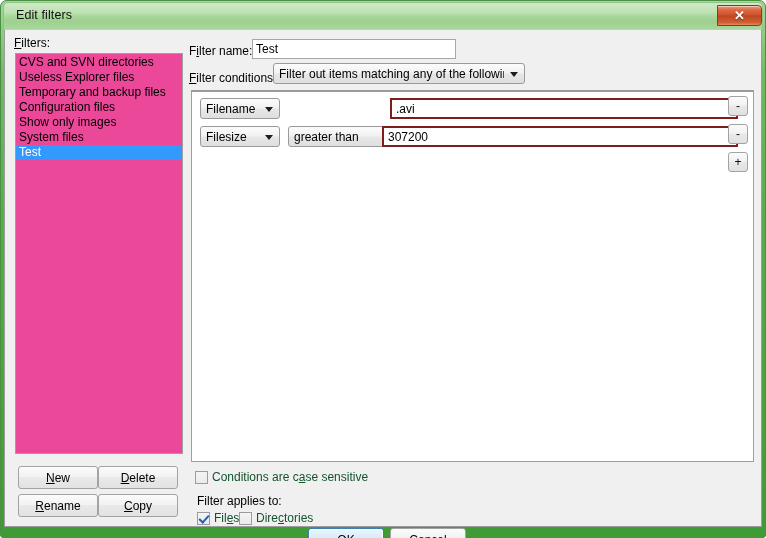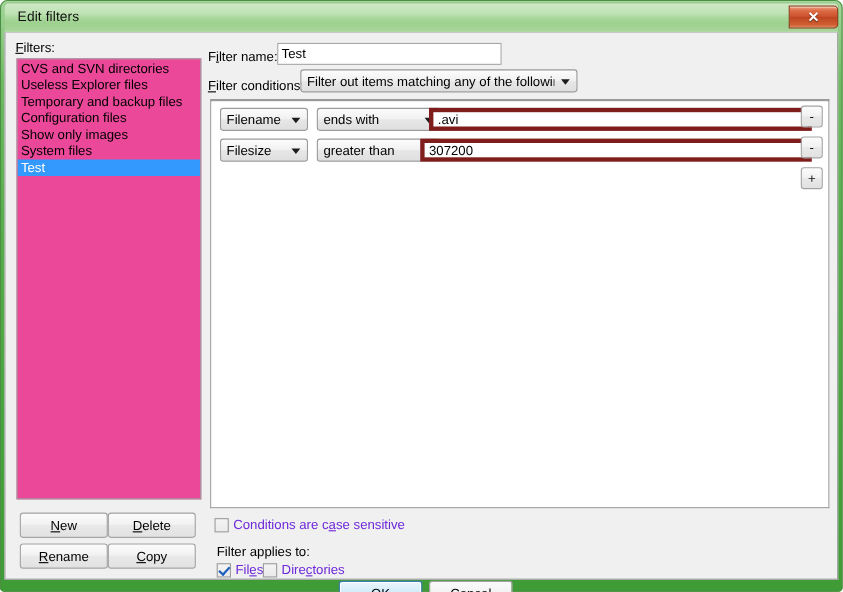--- a/index.html
+++ b/index.html
@@ -230,21 +230,21 @@
     background: linear-gradient(180deg,#fcfcfc 0%, #f1f1f1 48%, #e7e7e7 52%, #dfdfdf 100%);
     border: 1px solid #9a9a9a;
     border-radius: 3px;
     cursor: pointer;
   }
   .cond-value {
     position: absolute;
     box-sizing: border-box;
     height: 21px;
     background: #ffffff;
-    border: 4px solid #7f1d1d;
+    border: 2px solid #7f1d1d;
     font-family: "Liberation Sans", sans-serif;
     font-size: 12px;
     color: #000;
     padding: 0 4px;
     outline: none;
   }
 
   .sq-btn {
     position: absolute;
     box-sizing: border-box;
@@ -254,21 +254,21 @@
     border-radius: 3px;
     display: flex; align-items: center; justify-content: center;
     font-size: 12px; color: #111;
     cursor: pointer;
   }
 
   
   .cb-wrap {
     position: absolute;
     display: flex; align-items: center;
-    font-size: 12px; color: #6d28d9;
+    font-size: 12px; color: #14532d;
     white-space: nowrap;
     cursor: pointer;
   }
   .cb {
     width: 13px; height: 13px;
     box-sizing: border-box;
     border: 1px solid #9c9c9c;
     background: linear-gradient(180deg,#f4f4f4 0%, #eaeaea 100%);
     margin-right: 4px;
     position: relative;
@@ -364,24 +364,20 @@
     <div id="fcond-select">
       <span class="sel-text">Filter out items matching any of the following</span>
       <span class="caret"></span>
     </div>
 
     <div id="cond-panel">
 
       <div class="cond-row" style="top:6px;">
         <div class="mini-select" style="left:8px; top:0; width:80px;text-align:right;">
           <span class="sel-text">Filename</span>
-          <span class="caret"></span>
-        </div>
-        <div class="mini-select" style="left:96px; top:0; width:113px;">
-          <span class="sel-text">ends with</span>
           <span class="caret"></span>
         </div>
         <input class="cond-value" style="left: 198px; top: 0px; width: 348px;" type="text" value=".avi">
       </div>
 
       <div class="cond-row" style="top:34px;">
         <div class="mini-select" style="left:8px; top:0; width:80px;text-align:center;">
           <span class="sel-text">Filesize</span>
           <span class="caret"></span>
         </div>

